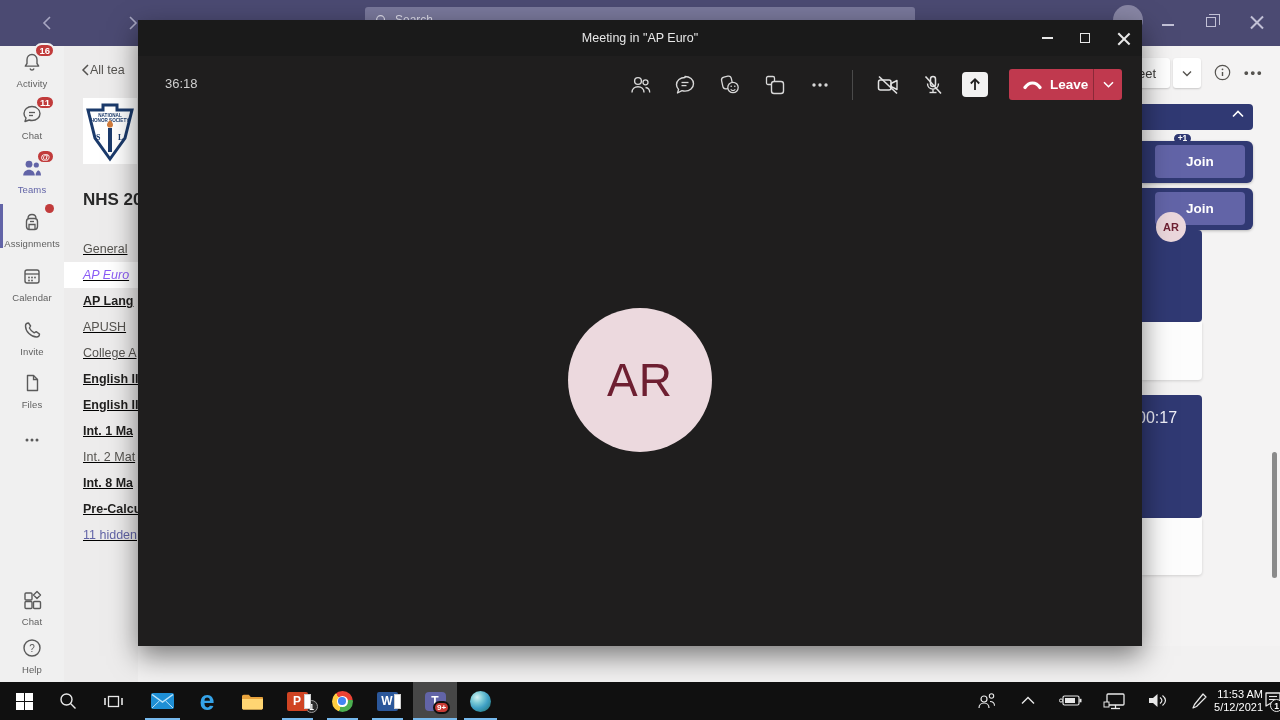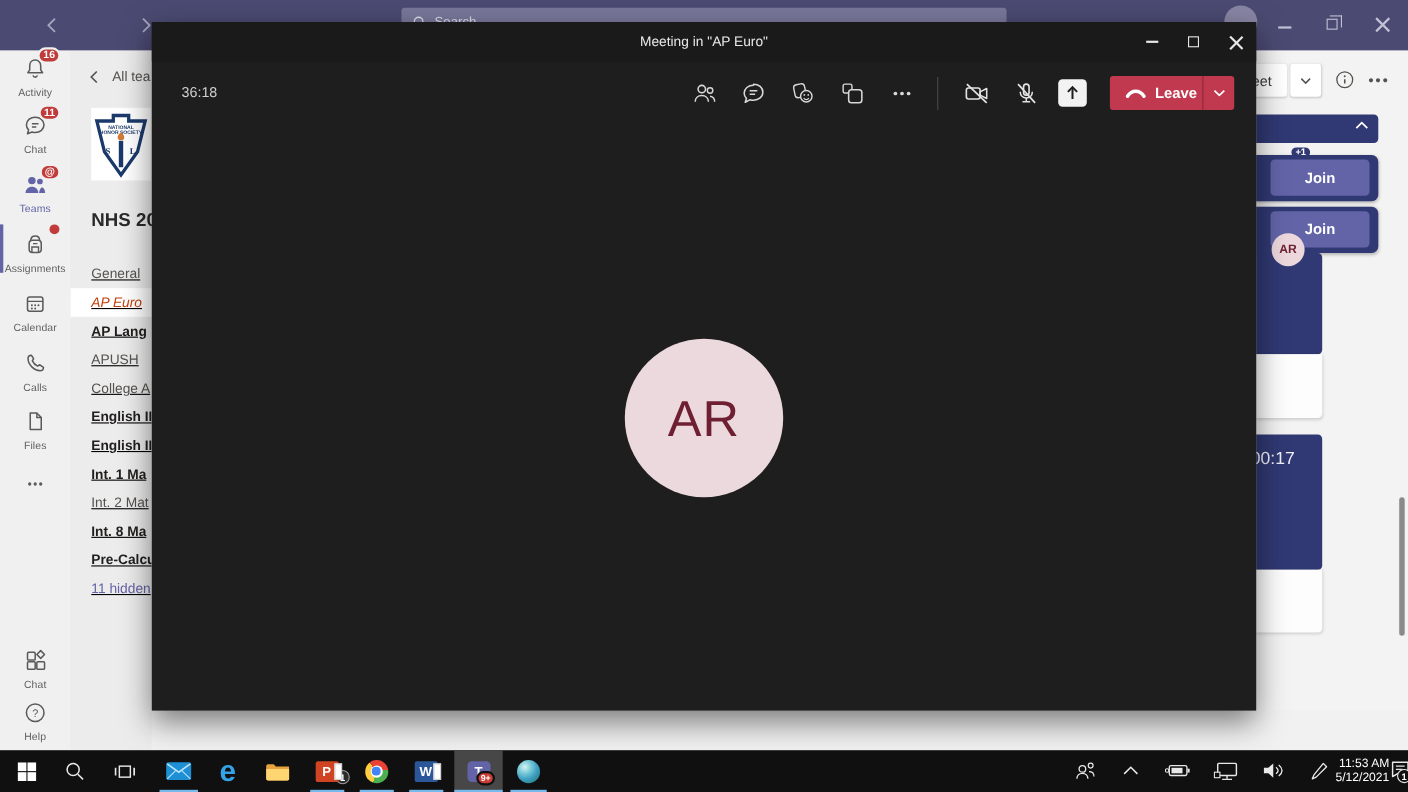--- a/index.html
+++ b/index.html
@@ -28,29 +28,29 @@
   .rail-label { font-size:9.5px; color:#616161; margin-top:0px; letter-spacing:.1px; }
   .rail-item.active .rail-label { color:#6264A7; }
   .rail-badge { position:absolute; top:-7px; right:-11px; min-width:17px; height:15px; padding:0 3px;
                 background:#C13B3B; border:2px solid #F0F0F0; border-radius:9px; color:#fff;
                 font-size:9.5px; font-weight:bold; line-height:11.5px; }
   .rail-dot { position:absolute; top:-6px; right:-10px; width:9px; height:9px; background:#C13B3B; border-radius:50%; }
   #rail-active-bar { left:0px; top:158px; width:3px; height:44px; background:#6264A7; }
 
   
   #side { left:64px; top:46px; width:74px; height:636px; background:#EDECEC; overflow:hidden; z-index:1; }
-  #side-back { position:absolute; left:17px; top:17px; display:flex; align-items:center; gap:12px;
+  #side-back { position:absolute; left:17px; top:17px; display:flex; align-items:center; 
                color:#54524F; font-size:12.5px; cursor:pointer; white-space:nowrap; }
   #side-logo { position:absolute; left:19px; top:52px; width:54px; height:66px; background:#fff; }
   #side-team { position:absolute; left:19px; top:144px; font-size:17px; font-weight:bold; color:#2A2A2A; white-space:nowrap; }
   #chan-list { position:absolute; left:0; top:190px; width:74px;text-decoration:underline; }
   .chan { height:26px; line-height:26px; padding-left:19px; font-size:12.5px; color:#55534F;
           white-space:nowrap; overflow:hidden; cursor:pointer; }
   .chan.unread { font-weight:bold; color:#201F1E; }
-  .chan.active { background:#FFFFFF; font-style:italic; color:#c2410c; }
+  .chan.active { background:#FFFFFF; font-style:italic; color:#8b5cf6; }
   .chan.link { color:#6264A7; }
 
   
   #rpanel { left:1142px; top:46px; width:138px; height:636px; background:#F4F3F3; z-index:1; }
   .wbtn { position:absolute; background:#fff; border-radius:3px; box-shadow:0 1px 2px rgba(0,0,0,.18);
           display:flex; align-items:center; justify-content:center; color:#3B3A39; font-size:13px; cursor:pointer; }
   #meet-main { left:-18px; top:12px; width:46px; height:30px; }
   #meet-chev { left:31px; top:12px; width:28px; height:30px; }
   #r-info { left:72px; top:18px; }
   #r-more { left:102px; top:19px; color:#55534F; letter-spacing:2px; font-weight:bold; font-size:13px; cursor:pointer; }
@@ -212,21 +212,21 @@
             <circle cx="9" cy="16.5" r=".9" fill="#5A5A5A"></circle>
             <circle cx="12" cy="16.5" r=".9" fill="#5A5A5A"></circle>
           </svg></span>
       <div class="rail-label">Calendar</div>
     </div>
 
     <div class="rail-item" style="top:272px;">
       <span class="rail-icon"><svg width="24" height="24" viewBox="0 0 24 24">
             <path d="M8.5 5c-1.8 0-3 1.2-3 3 0 5.5 5.5 11 11 11 1.8 0 3-1.2 3-3l-3.3-2.4-2 1.2c-2-1-3.8-2.8-4.8-4.8l1.2-2z" fill="none" stroke="#5A5A5A" stroke-width="1.4" stroke-linejoin="round"></path>
           </svg></span>
-      <div class="rail-label">Calls</div>
+      <div class="rail-label">Invite</div>
     </div>
 
     <div class="rail-item" style="top:325px;">
       <span class="rail-icon"><svg width="24" height="24" viewBox="0 0 24 24">
             <path d="M7.5 4.5h6l4 4v11h-10z" fill="none" stroke="#5A5A5A" stroke-width="1.4" stroke-linejoin="round"></path>
             <path d="M13.5 4.5v4h4" fill="none" stroke="#5A5A5A" stroke-width="1.3"></path>
           </svg></span>
       <div class="rail-label">Files</div>
     </div>
 

